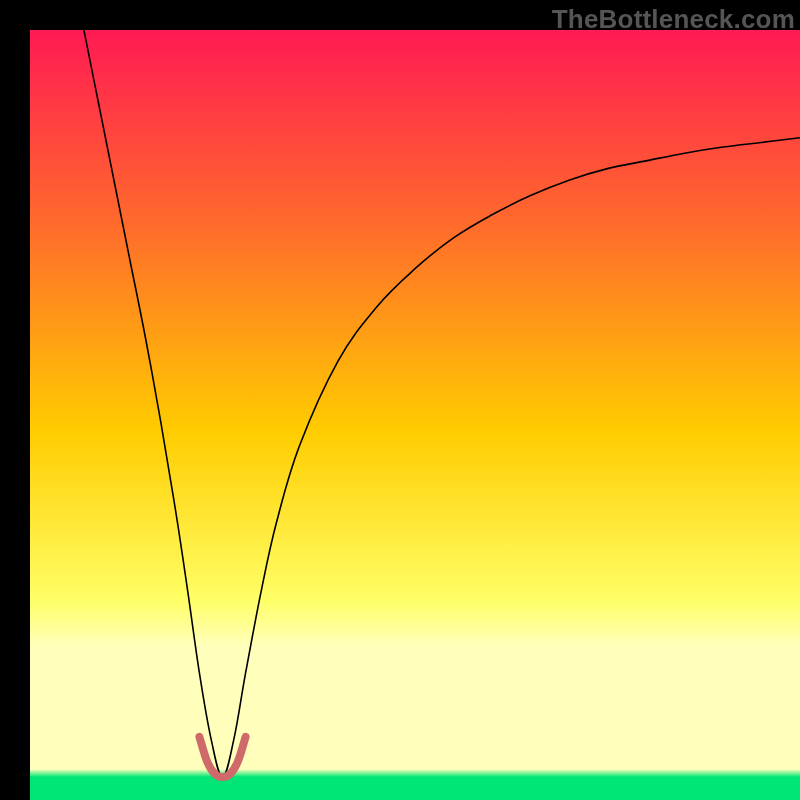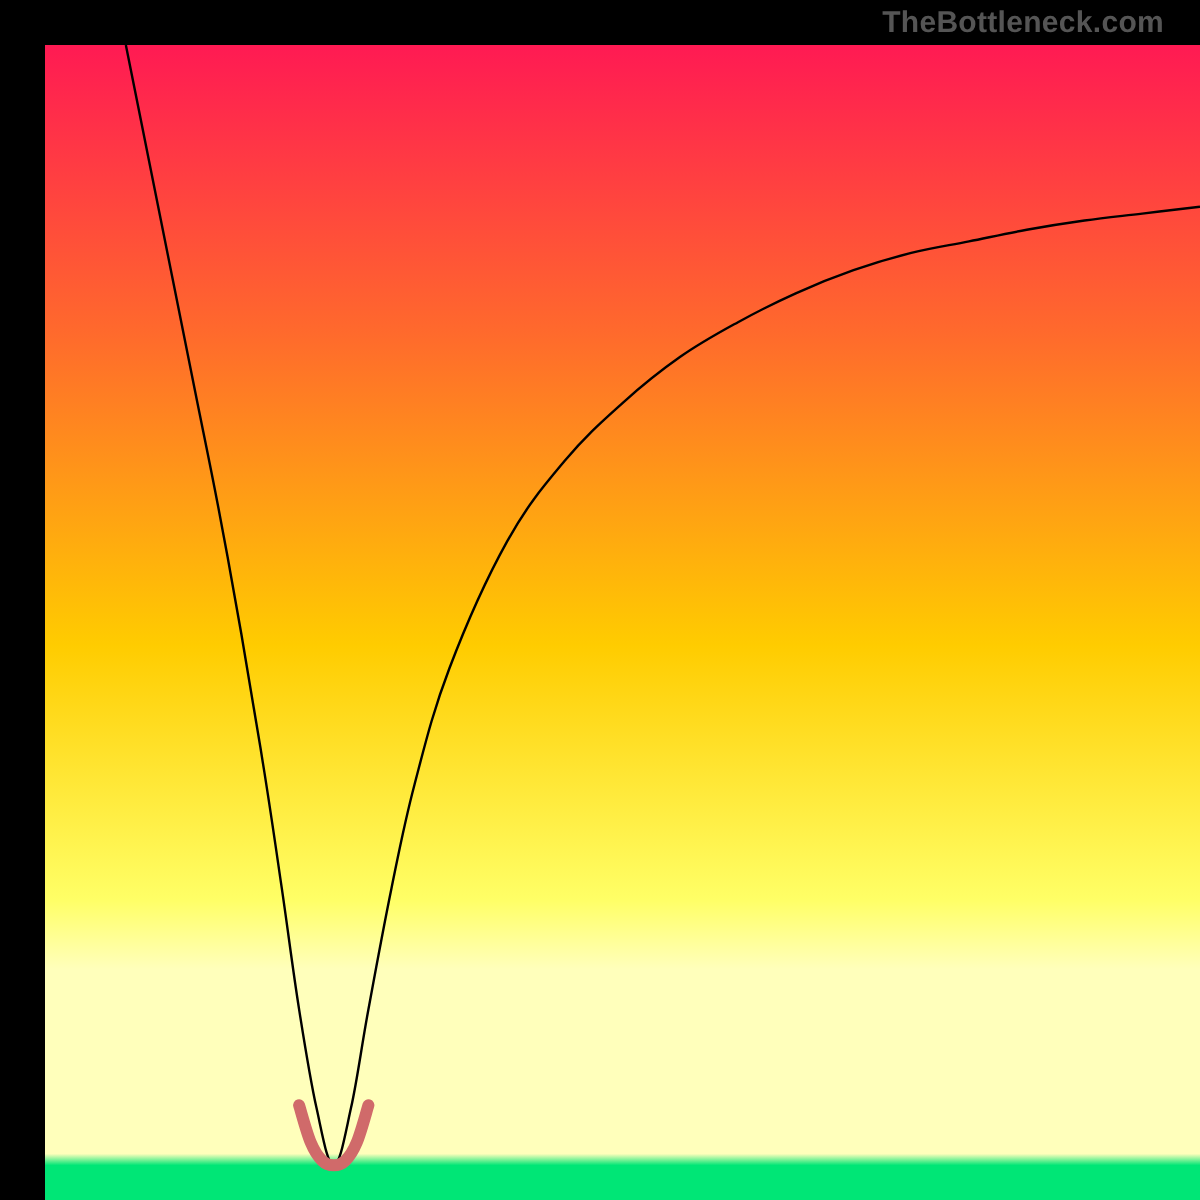--- a/index.html
+++ b/index.html
@@ -21,23 +21,23 @@
     position: absolute;
     left: 30px;
     top: 30px;
     width: 770px;
     height: 770px;
     overflow: hidden;
   }
   .watermark {
     position: absolute;
     top: 4px;
-    right: 24px;
+    right: 5px;
     color: #555555;
-    font-size: 20px;
+    font-size: 26px;
     font-weight: 600;
     letter-spacing: 0.2px;
     z-index: 20;
   }
   svg {
     display: block;
   }
 </style>
 </head>
 <body>

